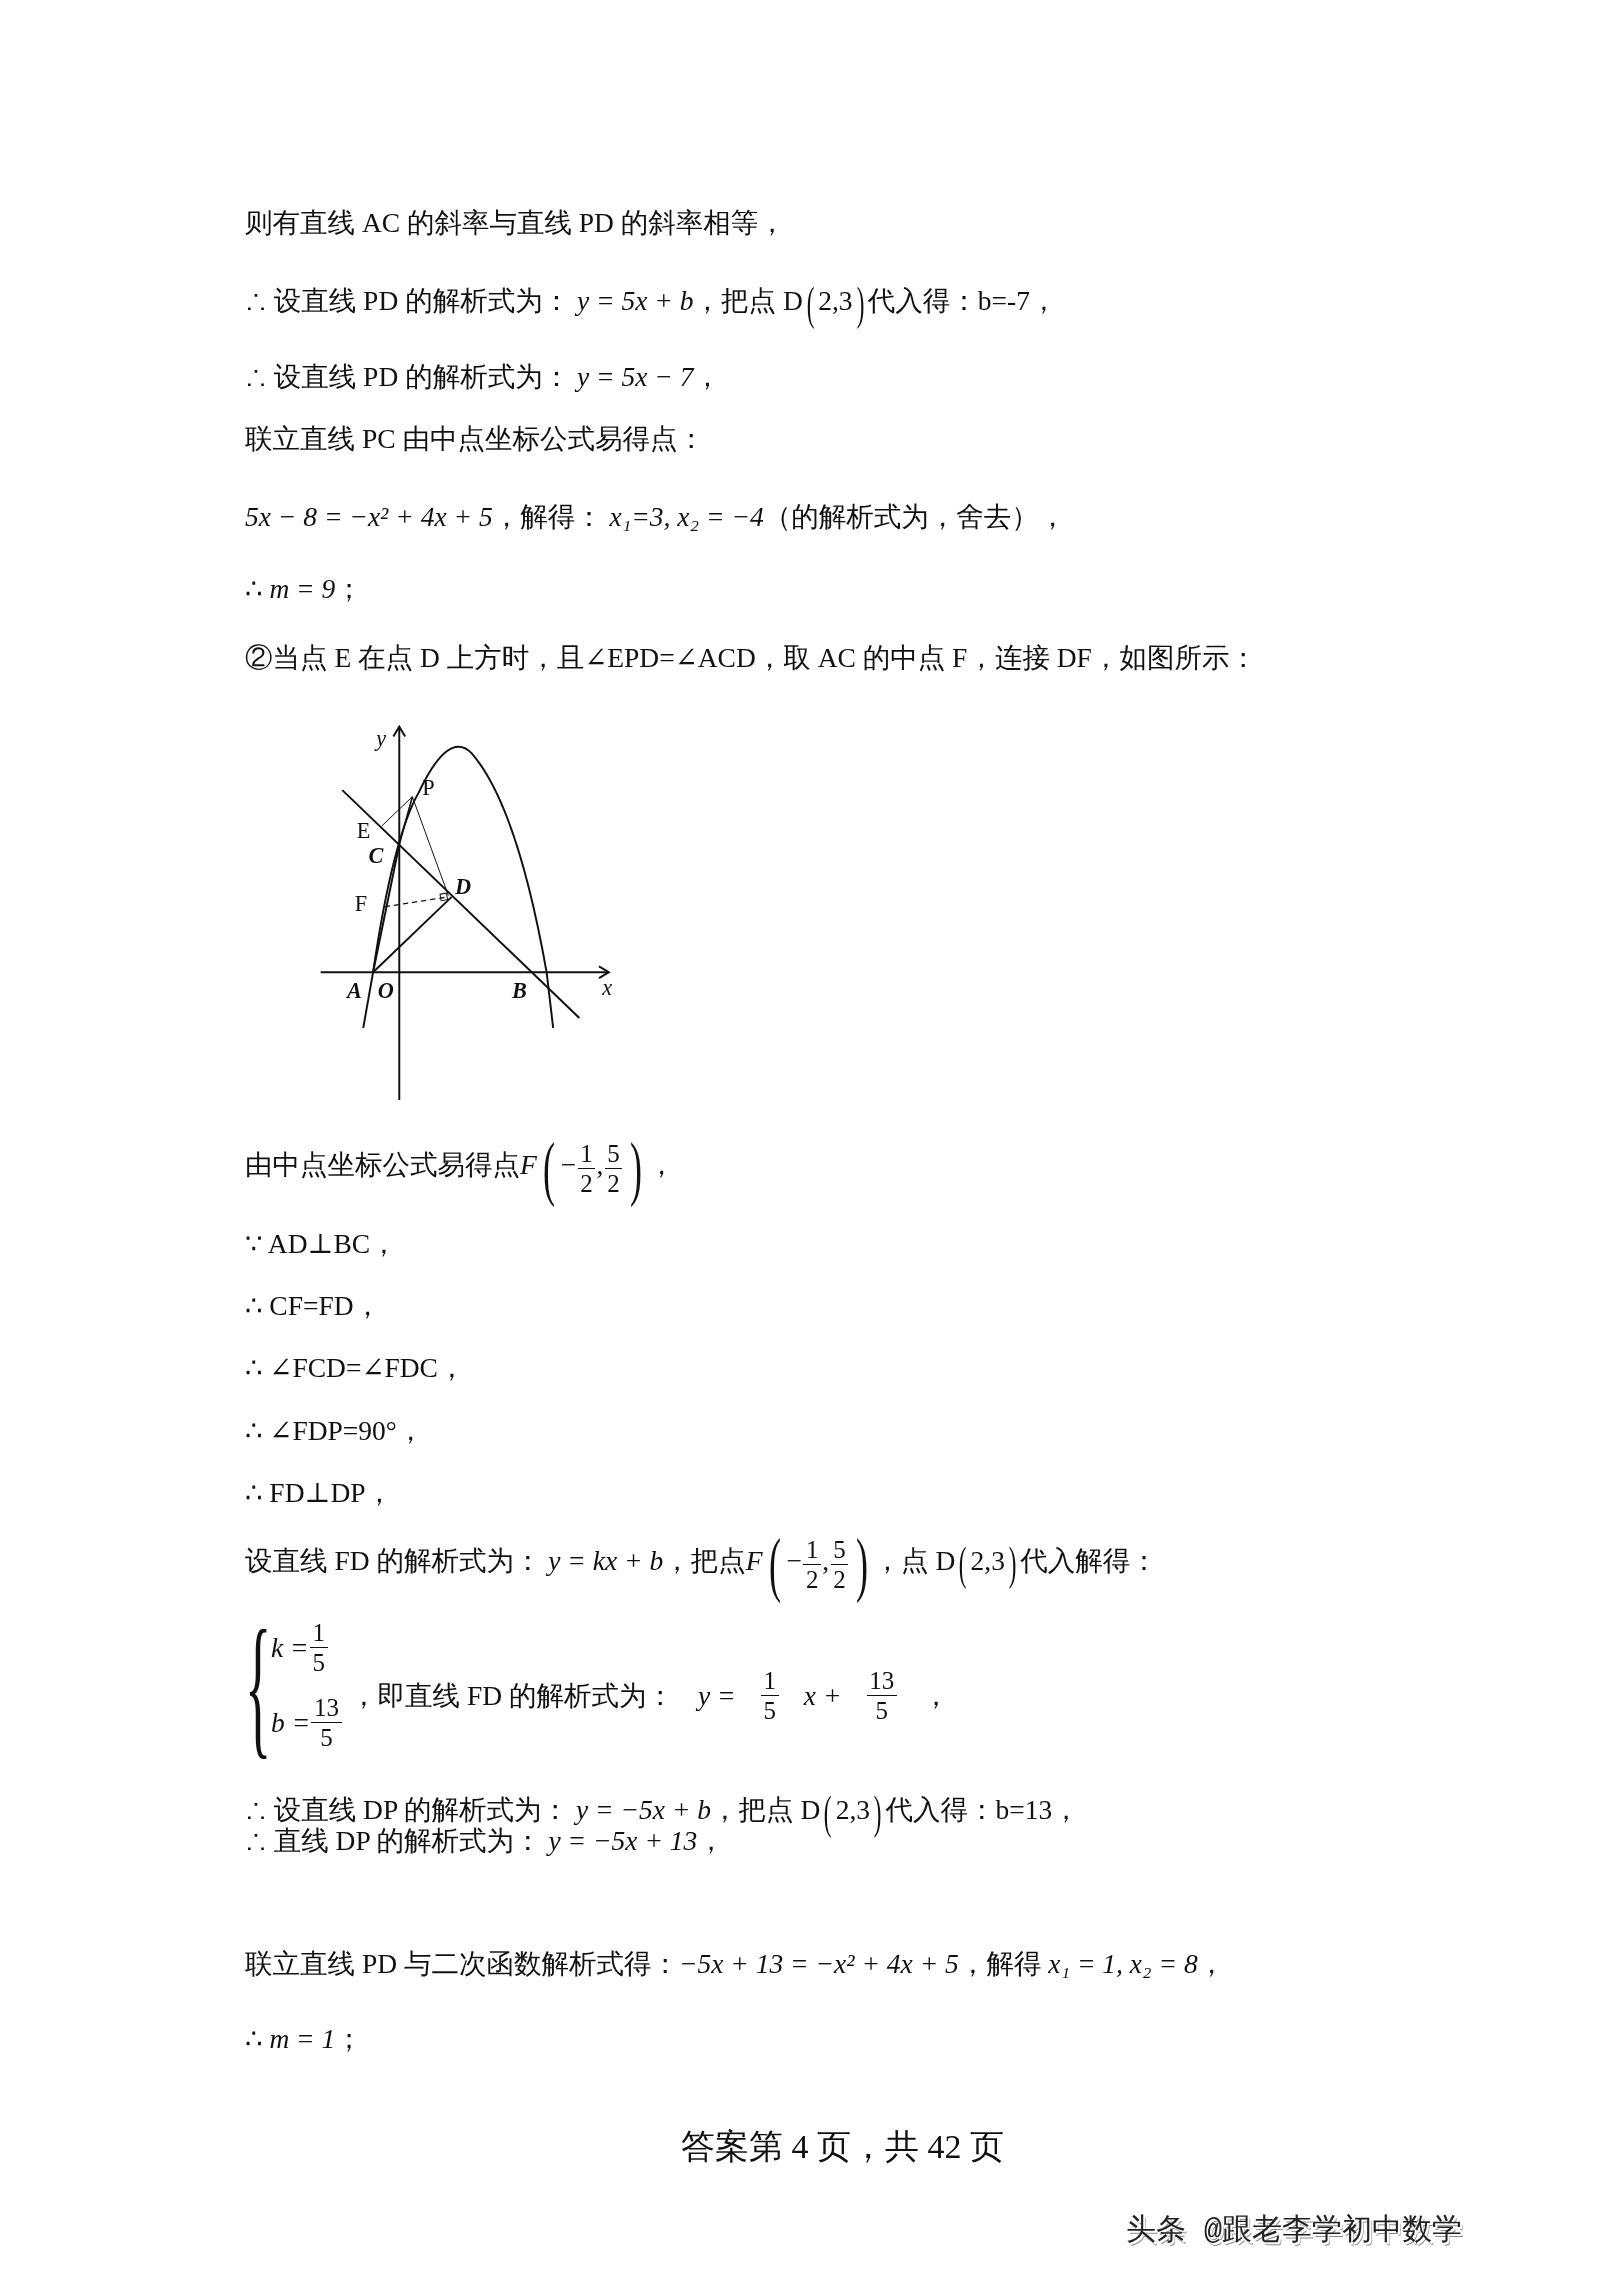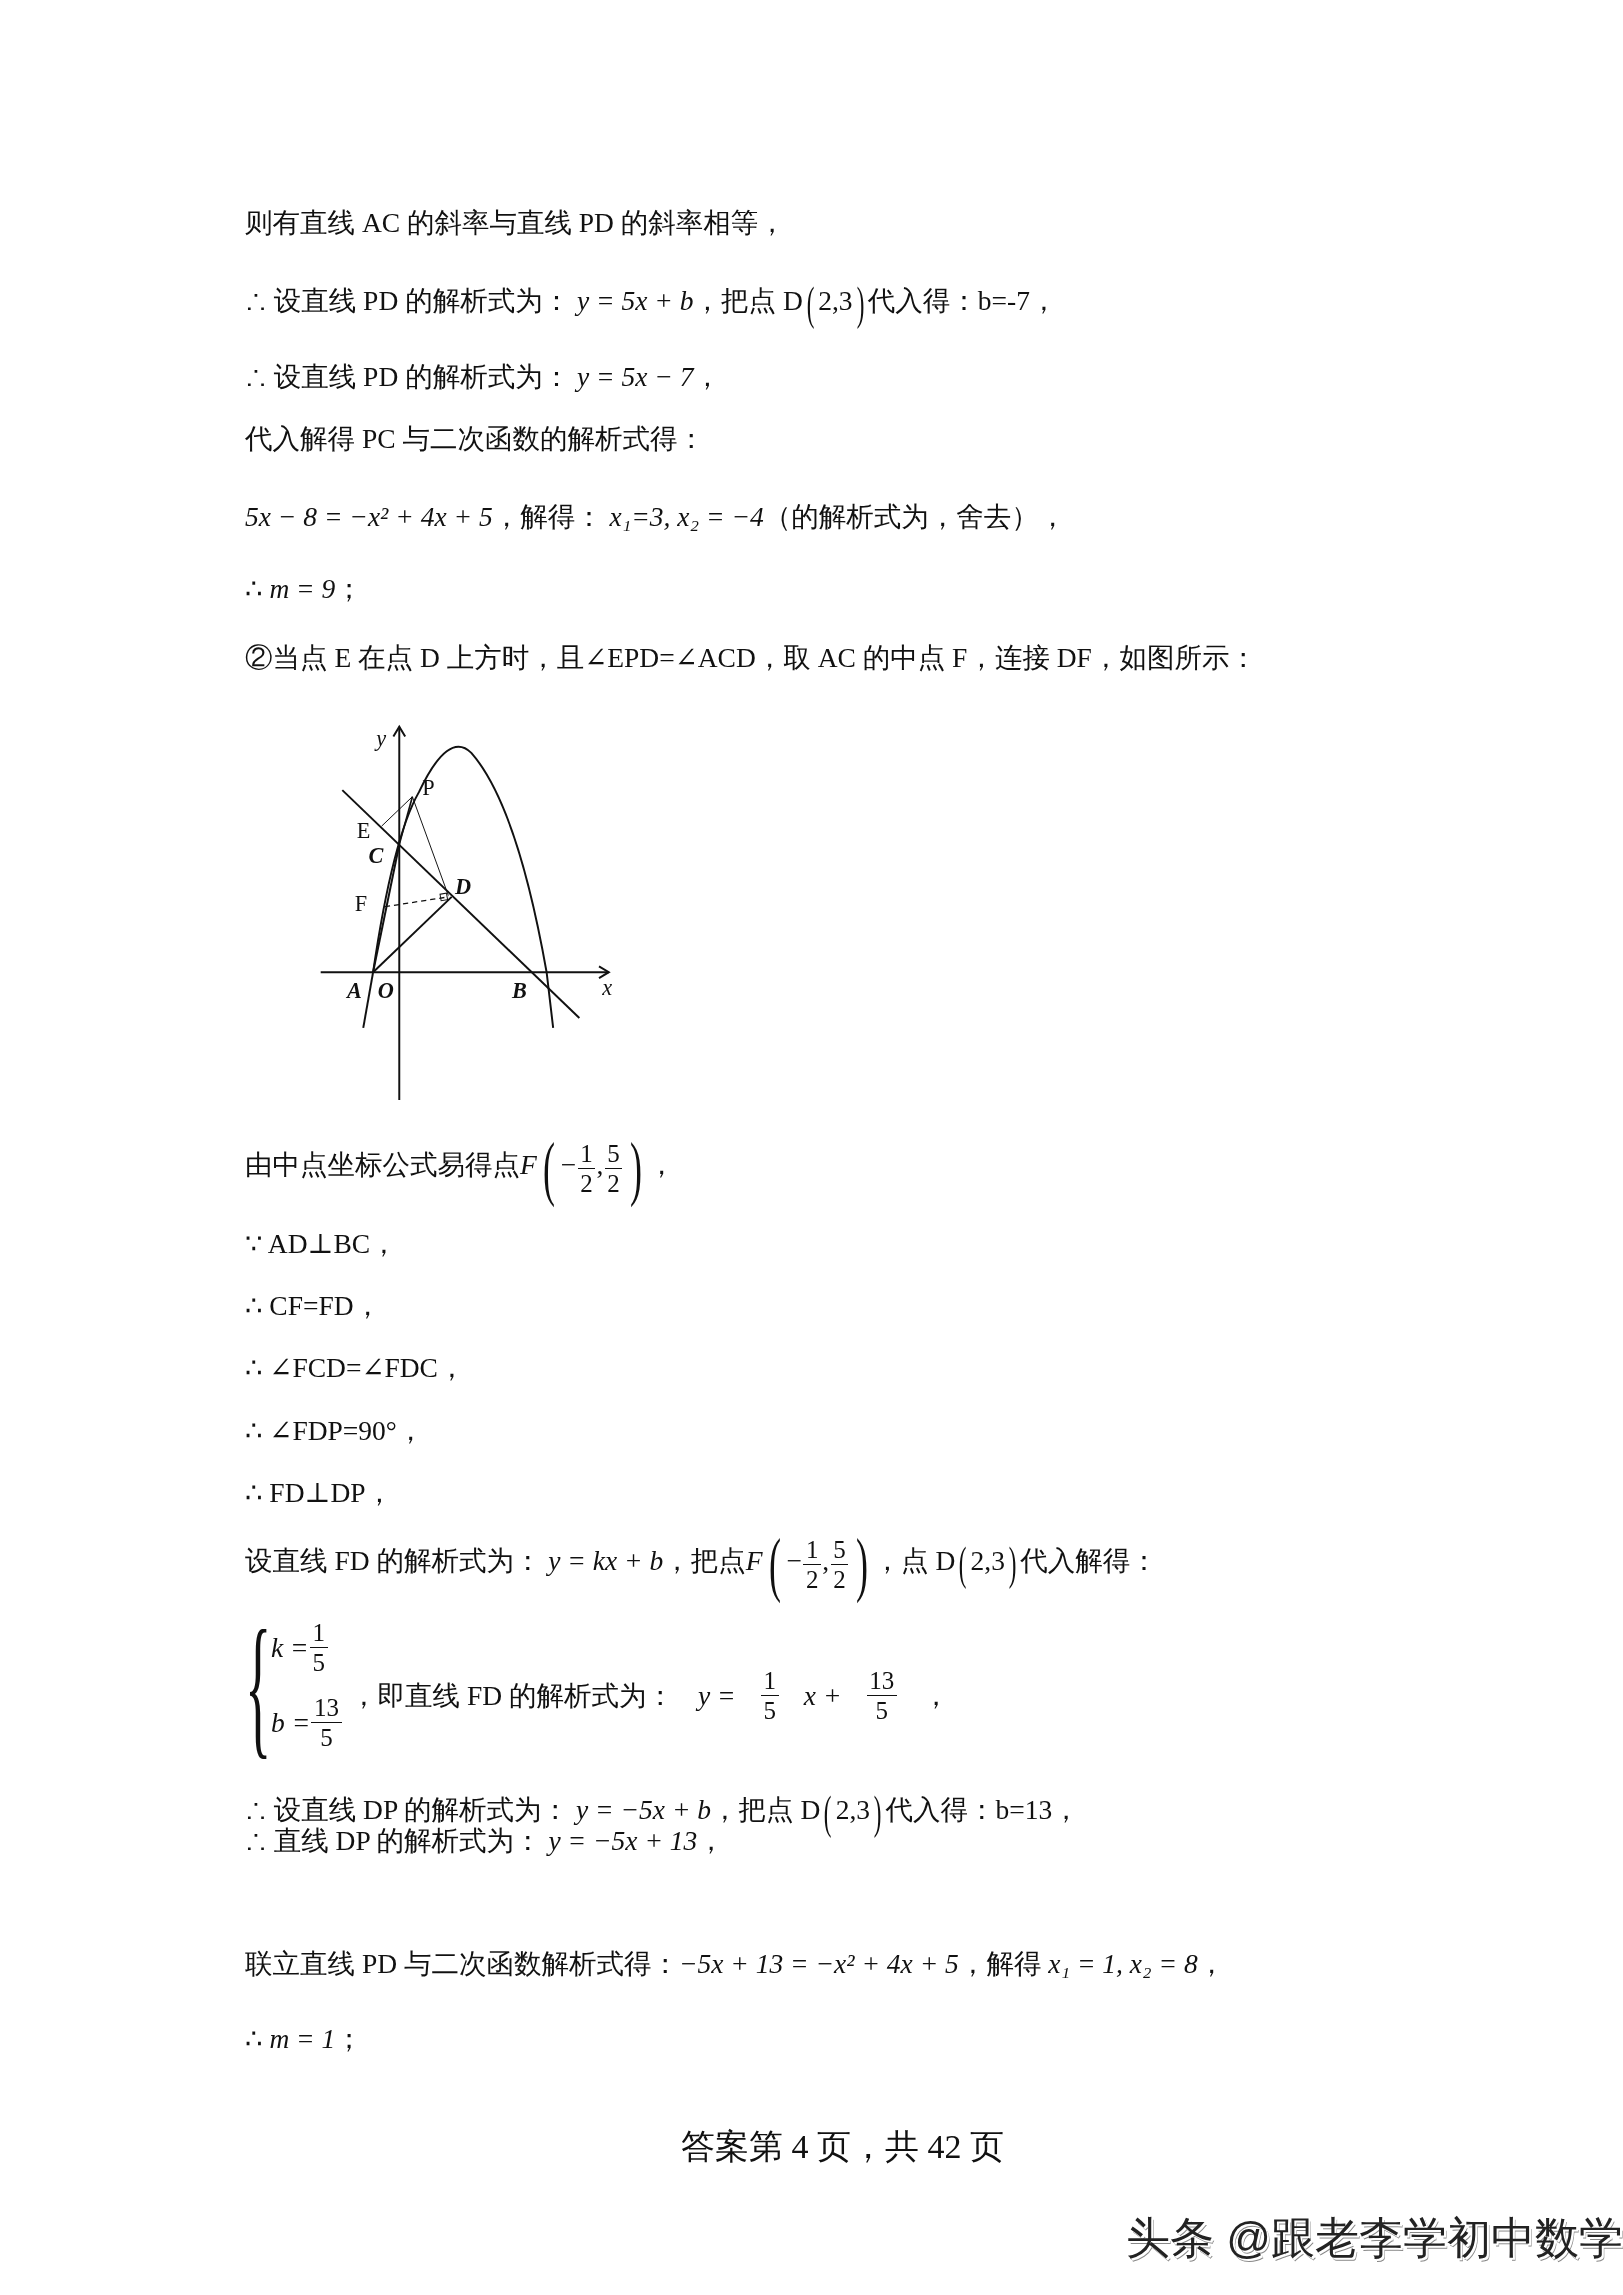--- a/index.html
+++ b/index.html
@@ -6,22 +6,22 @@
   body { width:1623px; height:2295px; position:relative; overflow:hidden;
          font-family:"Liberation Serif","DejaVu Serif",serif; color:#111; }
   .line { position:absolute; left:245px; font-size:27.5px; line-height:39px; white-space:nowrap; }
   .m { font-style:italic;text-align:center; }
   .frac { display:inline-block; vertical-align:middle; text-align:center; margin:0 1.3px; }
   .frac span { display:block; line-height:29px; font-size:25px; }
   .frac .num { border-bottom:1.3px solid #111; padding:0 2.6px; }
   .paren { font-size:72px; font-weight:100; vertical-align:middle; line-height:72px; display:inline-block; transform:scaleX(0.5); }
   .sparen { font-size:46px; vertical-align:middle; display:inline-block; transform:scaleX(0.5); line-height:46px;}
   .footer { position:absolute; top:2124px; left:681px; font-size:34px; }
-  .watermark { position:absolute; top:2209px; left:1126px; font-family:Liberation Sans, sans-serif;
-               font-size:44px; color:#222; text-shadow:2px 2px 0 #fff, 2.6px 2.6px 0 #888; }
+  .watermark { position:absolute; top:2209px; left:1126px; font-family:Liberation Mono, monospace;
+               font-size:30px; color:#222; text-shadow:2px 2px 0 #fff, 2.6px 2.6px 0 #888; }
   .brace-block { position:absolute; left:245px; top:1610px; height:151px; width:916px; }
   .brace { position:absolute; left:0; top:0; font-size:157px; line-height:151px; transform:scaleX(0.35); transform-origin:left top; font-weight:100; }
   .cases { position:absolute; left:26px; top:0; font-size:27.5px; }
   .cases .row { height:75px; display:flex; align-items:center; }
   .figure { position:absolute; left:301px; top:707px; width:393px; height:406px; }
 </style>
 </head>
 <body>
 
 <div class="line" style="top:203px">则有直线 AC 的斜率与直线 PD 的斜率相等，</div>
@@ -29,21 +29,21 @@
 <div class="line" style="top:281px">
   <span>∴ 设直线 PD 的解析式为：</span>
   <span class="m">y = 5x + b</span><span>，把点 D</span><span class="sparen">(</span><span>2,3</span><span class="sparen">)</span><span>代入得：b=-7，</span>
 </div>
 
 <div class="line" style="top:357px">
   <span>∴ 设直线 PD 的解析式为：</span>
   <span class="m">y = 5x − 7</span><span>，</span>
 </div>
 
-<div class="line" style="top:419px">代入解得 PC 与二次函数的解析式得：</div>
+<div class="line" style="top:419px">联立直线 PC 由中点坐标公式易得点：</div>
 
 <div class="line" style="top:497px">
   <span class="m">5x − 8 = −x² + 4x + 5</span><span>，解得：</span>
   <span class="m">x₁=3, x₂ = −4</span><span>（的解析式为，舍去），</span>
 </div>
 
 <div class="line" style="top:569px">
   <span>∴</span>
   <span class="m">m = 9</span><span>；</span>
 </div>

